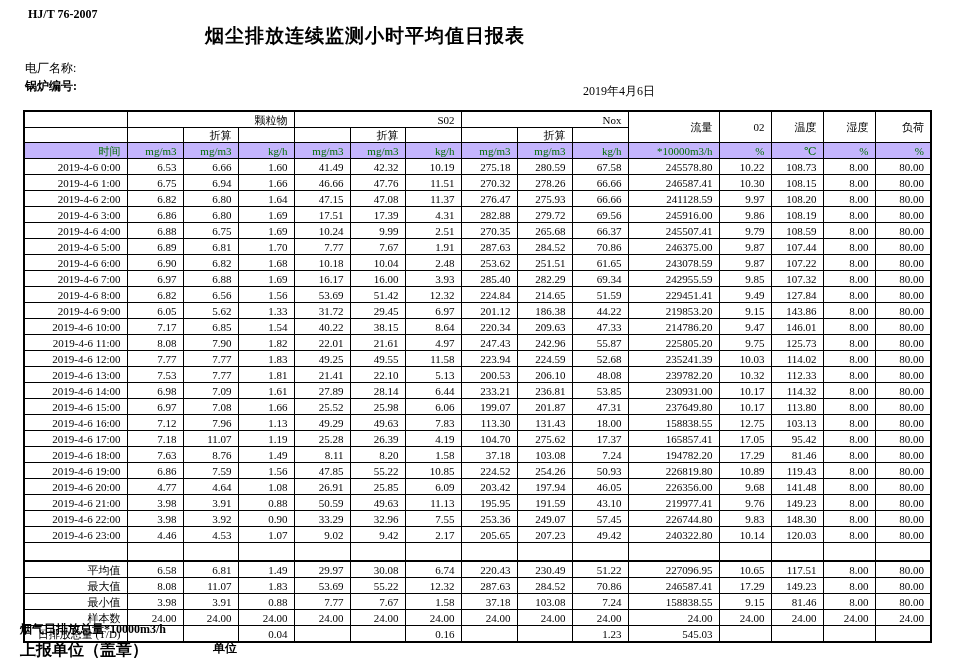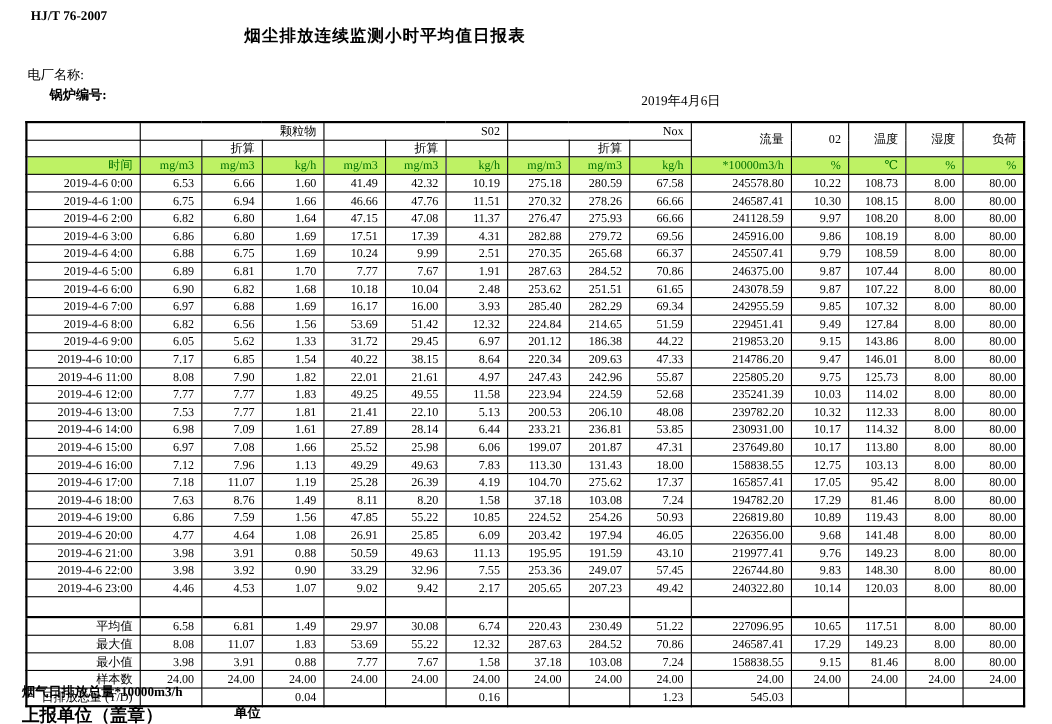--- a/index.html
+++ b/index.html
@@ -2,41 +2,41 @@
 <html><head>
 <meta charset="utf-8">
 <style>
   html,body{margin:0;padding:0;}
   body{
     width:956px;height:658px;background:#ffffff;position:relative;overflow:hidden;
     font-family:"Liberation Serif","DejaVu Serif",serif;color:#000;
   }
   .abs{position:absolute;white-space:nowrap;}
   .std-no{left:28px;top:7px;font-size:12px;font-weight:bold;font-family:Liberation Serif, serif;}
-  .rpt-title{left:222px;top:23px;font-size:15px;font-weight:bold;letter-spacing:1px;}
+  .rpt-title{left:205px;top:23px;font-size:19px;font-weight:bold;letter-spacing:1px;}
   .plant{left:25px;top:60px;font-size:12px;font-weight:normal;}
-  .boiler{left:25px;top:78px;font-size:12px;font-weight:bold;margin-left:20px;}
+  .boiler{left:25px;top:78px;font-size:12px;font-weight:bold;}
   .rpt-date{left:583px;top:83px;font-size:12px;}
   .note1{left:20px;top:621px;font-size:12px;font-weight:bold;}
   .note2{left:20px;top:640px;font-size:16px;font-weight:bold;}
   .note3{left:213px;top:640px;font-size:12px;font-weight:bold;}
 
   table.rpt{position:absolute;left:23px;top:110px;border-collapse:collapse;
     border:2px solid #000;table-layout:fixed;}
   table.rpt td{
     border:1px solid #000;font-size:11px;text-align:right;
     padding:0 6px 0 0;height:15px;line-height:14px;overflow:hidden;white-space:nowrap;
     font-family:"Liberation Serif","DejaVu Serif",serif;
   }
   td.bl2{border-left:2px solid #000;}
   td.tb2{border-bottom:2px solid #000;}
   td.group-head{text-align:center;font-size:12px;padding:0;height:17px;}
   tr.r2 td{height:14px;}
   td.zs{text-align:center;font-size:12px;padding:0;}
-  td.green{background:#bef264;color:#007000;text-align:center;padding:0;
+  td.green{background:#c4b5fd;color:#007000;text-align:center;padding:0;
     border-bottom:2px solid #000;font-size:11px;height:15px;}
   td.time-head{font-size:13px;}
   td.tcol{padding-right:8px;}
   tr.sep td{height:17px;border-bottom:2px solid #000;}
   td.sum-label{font-size:12px;padding-right:5px;}
   td.total-label{font-size:12px;text-align:left;padding:0 0 0 2px;height:16px;}
 </style>
 </head>
 <body>
 

